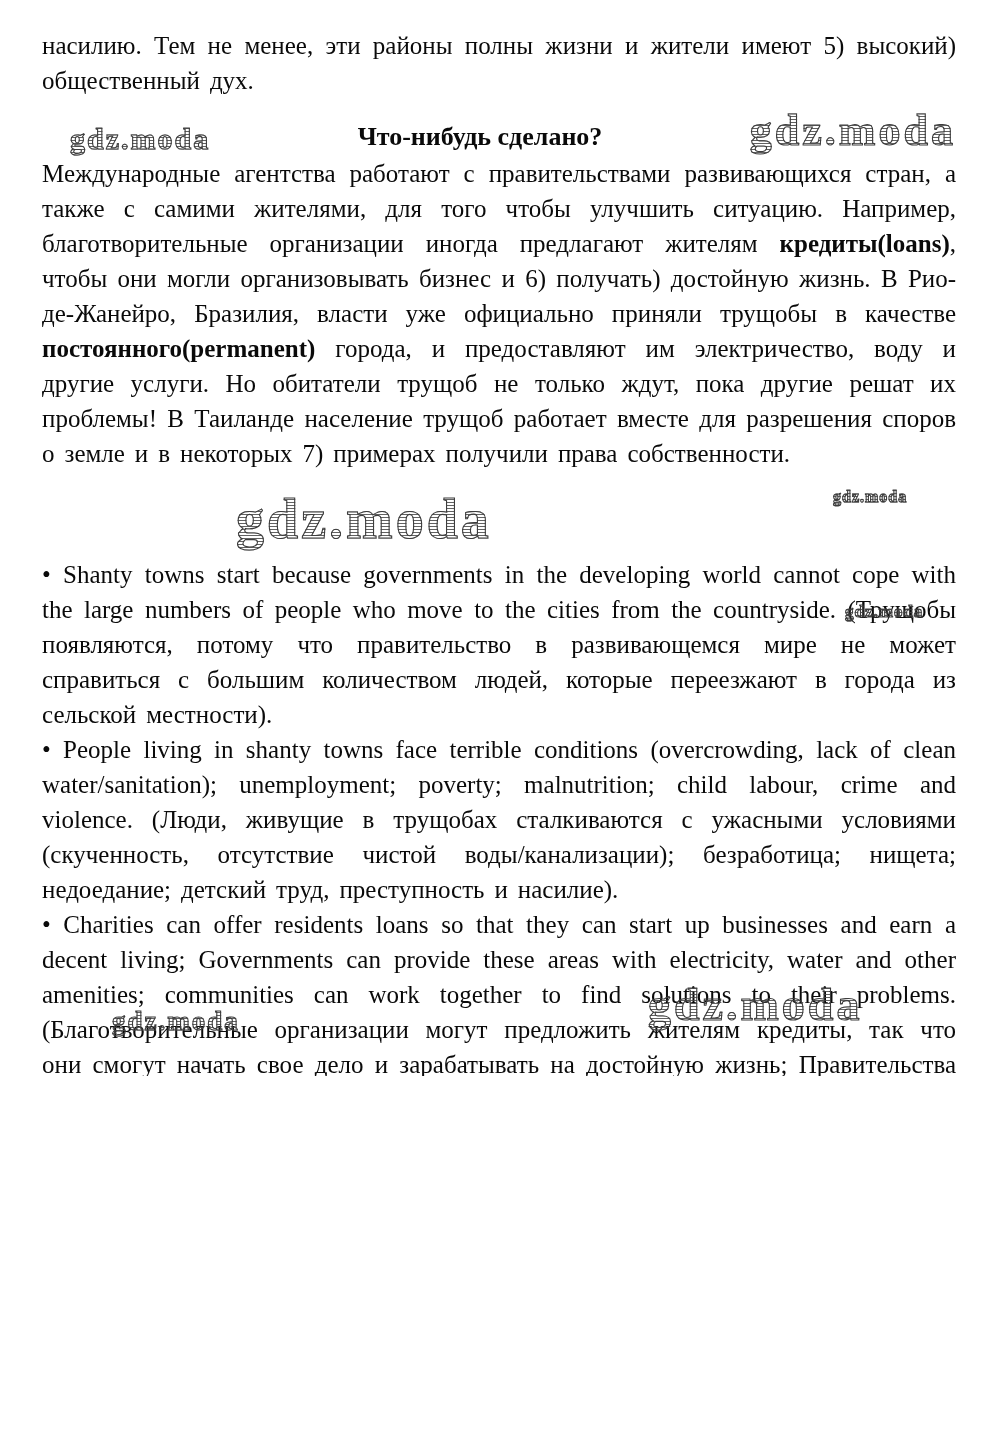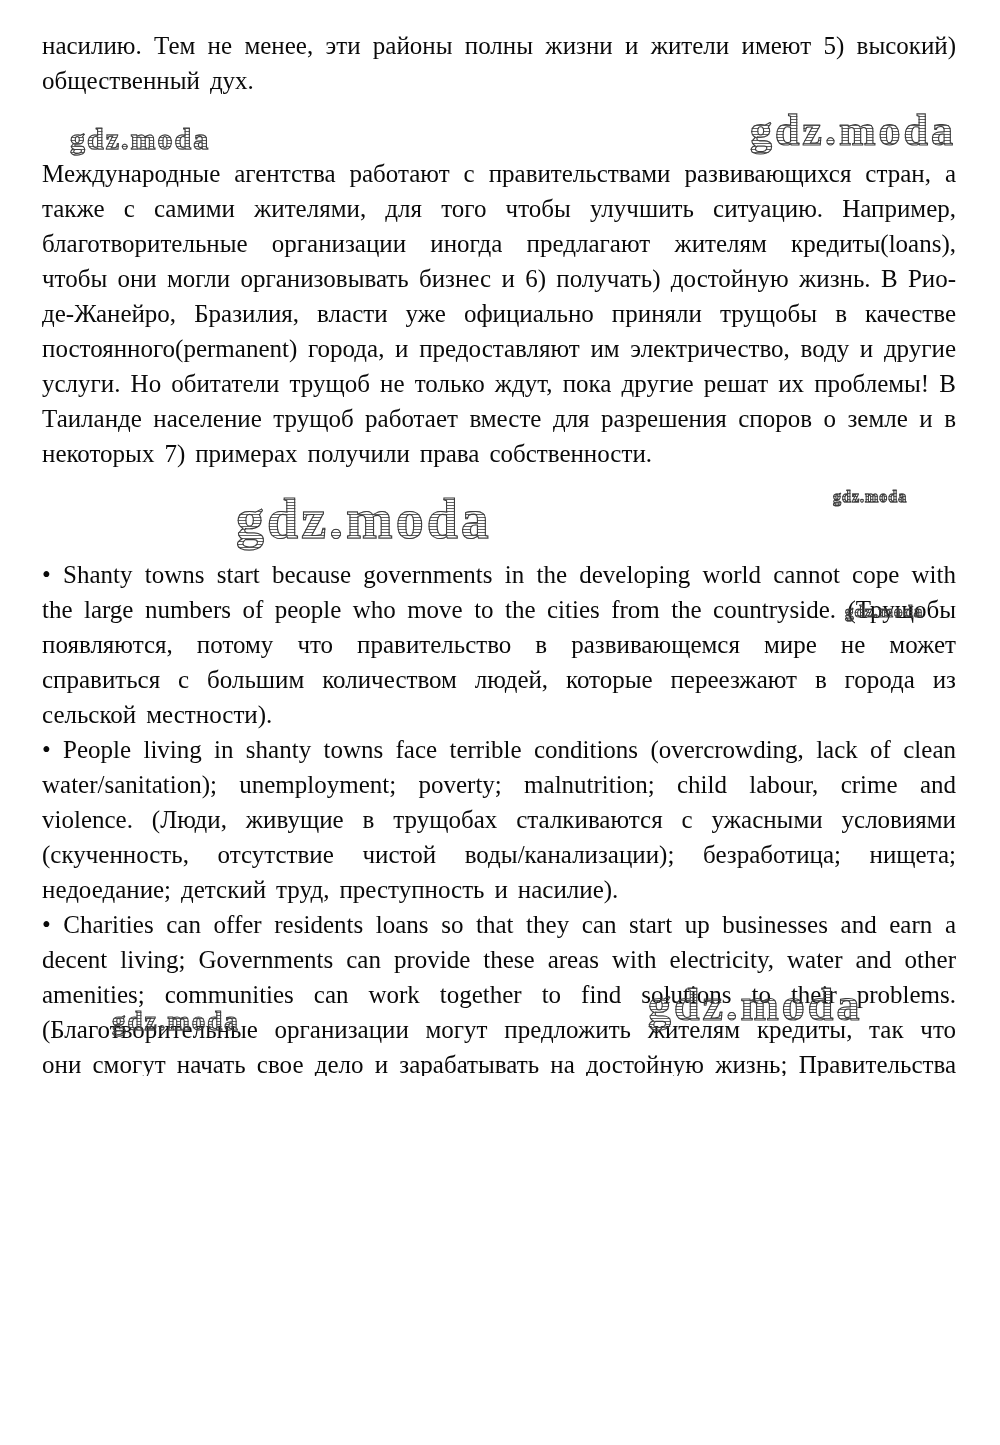--- a/index.html
+++ b/index.html
@@ -22,21 +22,21 @@
     padding: 28px 44px 0 42px;
     box-sizing: border-box;
   }
   p.doc {
     margin: 0;
     font-size: 25px;
     line-height: 35px;
     text-align: justify;
     word-spacing: 0.15em;
   }
-  p.doc b { font-weight: normal; margin-top: 32px; }
+  p.doc b { font-weight: bold; margin-top: 32px; }
 
   .heading-row {
     position: relative;
     height: 52px;
     margin-top: 6px;
     display: flex;
     justify-content: space-between;
     align-items: flex-end;
     padding-left: 28px;
   }
@@ -92,20 +92,21 @@
 </head>
 <body>
 
 <div class="page">
   <div class="content">
 
     <p class="doc">насилию. Тем не менее, эти районы полны жизни и жители имеют 5) высокий) общественный дух.</p>
 
     <div class="heading-row">
       <span class="wm wm-sm">gdz.moda</span>
+      <h2 class="heading">Что-нибудь сделано?</h2>
       <span class="wm wm-lg">gdz.moda</span>
     </div>
 
     <p class="doc para-answer"><span>Международные агентства работают с правительствами развивающихся стран, а также с самими жителями, для того чтобы улучшить ситуацию. Например, благотворительные организации иногда предлагают жителям </span><b>кредиты(loans)</b><span>, чтобы они могли организовывать бизнес и 6) получать) достойную жизнь. В Рио-де-Жанейро, Бразилия, власти уже официально приняли трущобы в качестве </span><b>постоянного(permanent)</b><span> города, и предоставляют им электричество, воду и другие услуги. Но обитатели трущоб не только ждут, пока другие решат их проблемы! В Таиланде население трущоб работает вместе для разрешения споров о земле и в некоторых 7) примерах получили права собственности.</span></p>
 
     <div class="wm wm-big">gdz.moda</div>
 
     <p class="doc bullet-1">• Shanty towns start because governments in the developing world cannot cope with the large numbers of people who move to the cities from the countryside. (Трущобы появляются, потому что правительство в развивающемся мире не может справиться с большим количеством людей, которые переезжают в города из сельской местности).</p>
 
     <p class="doc bullet-2">• People living in shanty towns face terrible conditions (overcrowding, lack of clean water/sanitation); unemployment; poverty; malnutrition; child labour, crime and violence. (Люди, живущие в трущобах сталкиваются с ужасными условиями (скученность, отсутствие чистой воды/канализации); безработица; нищета; недоедание; детский труд, преступность и насилие).</p>

